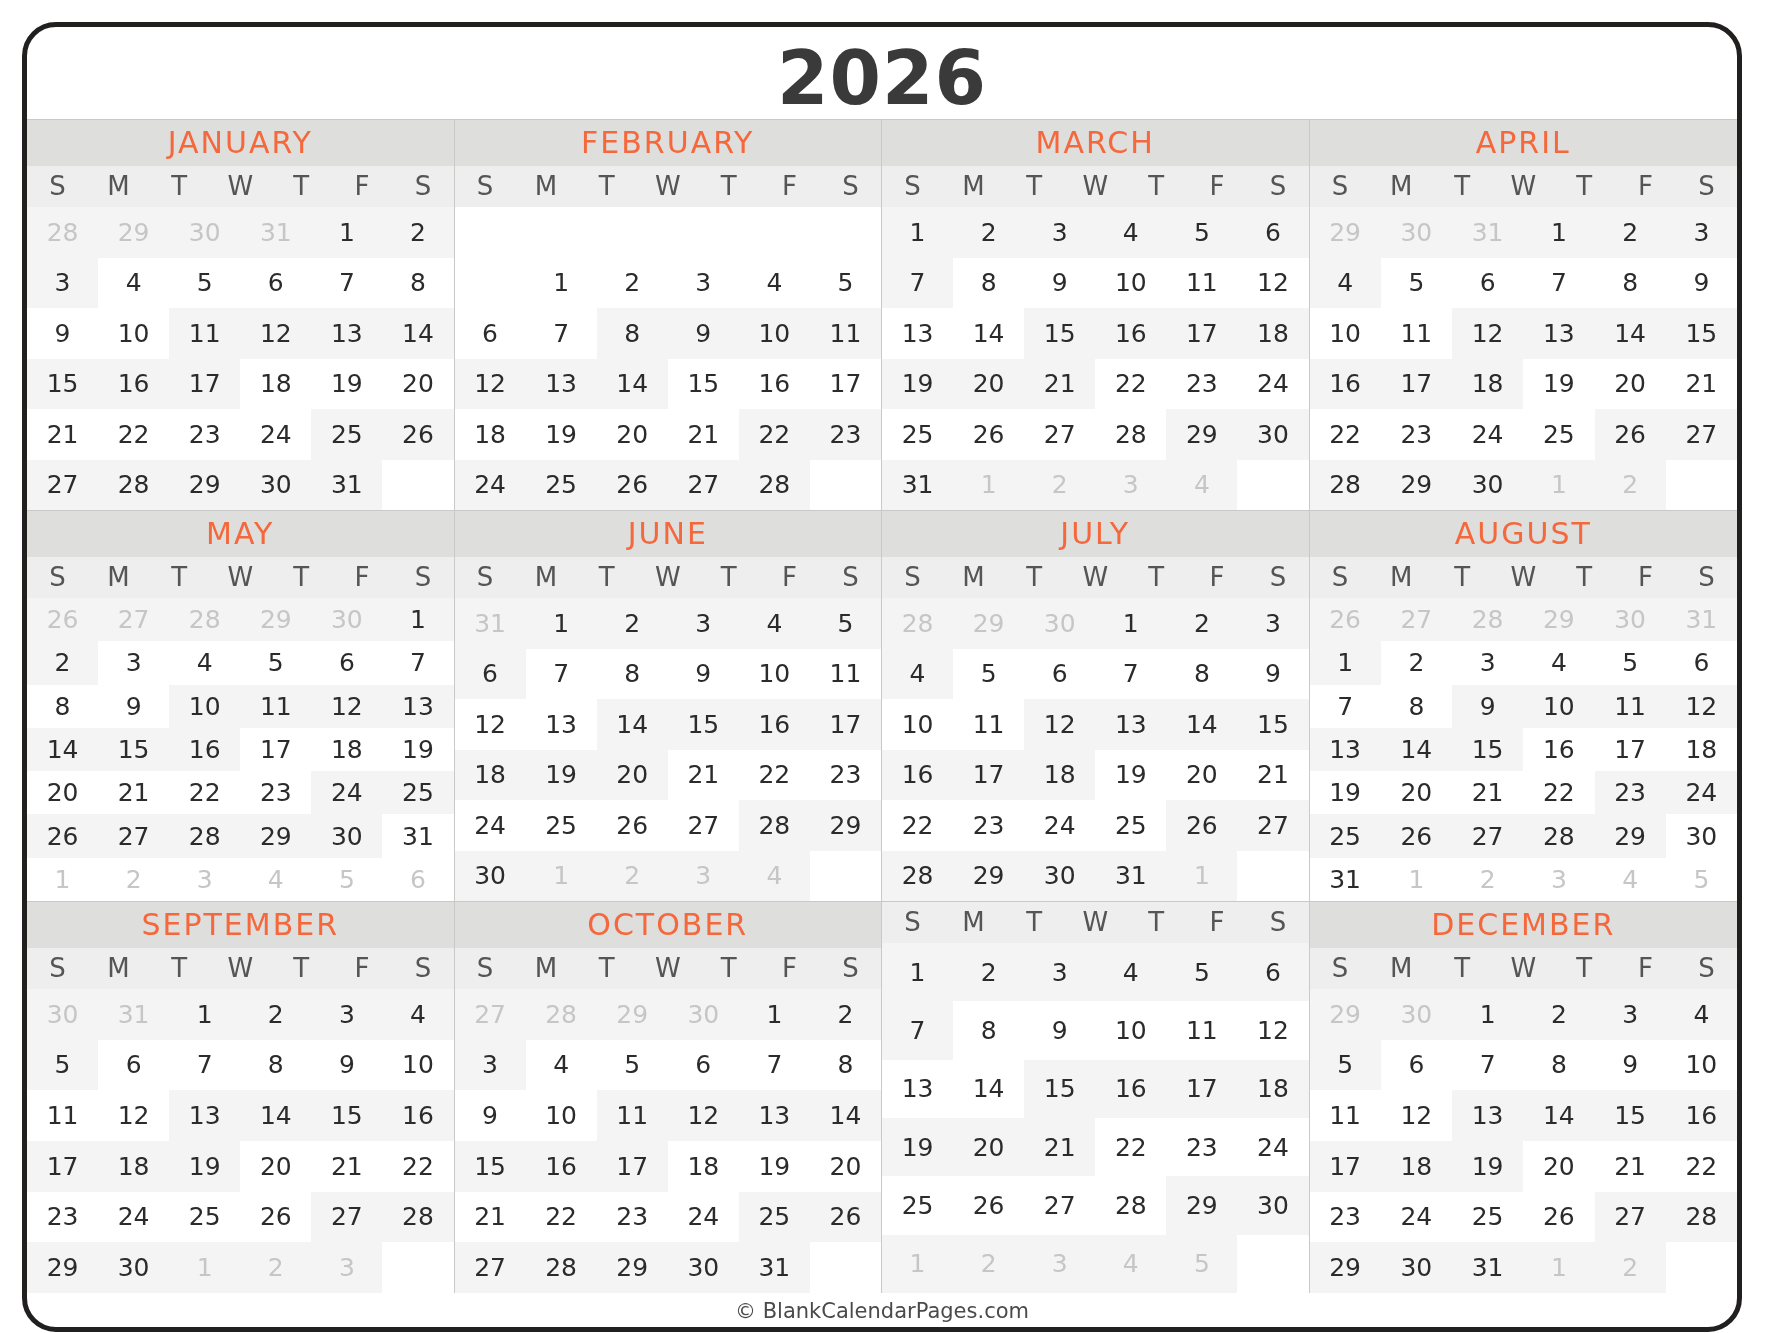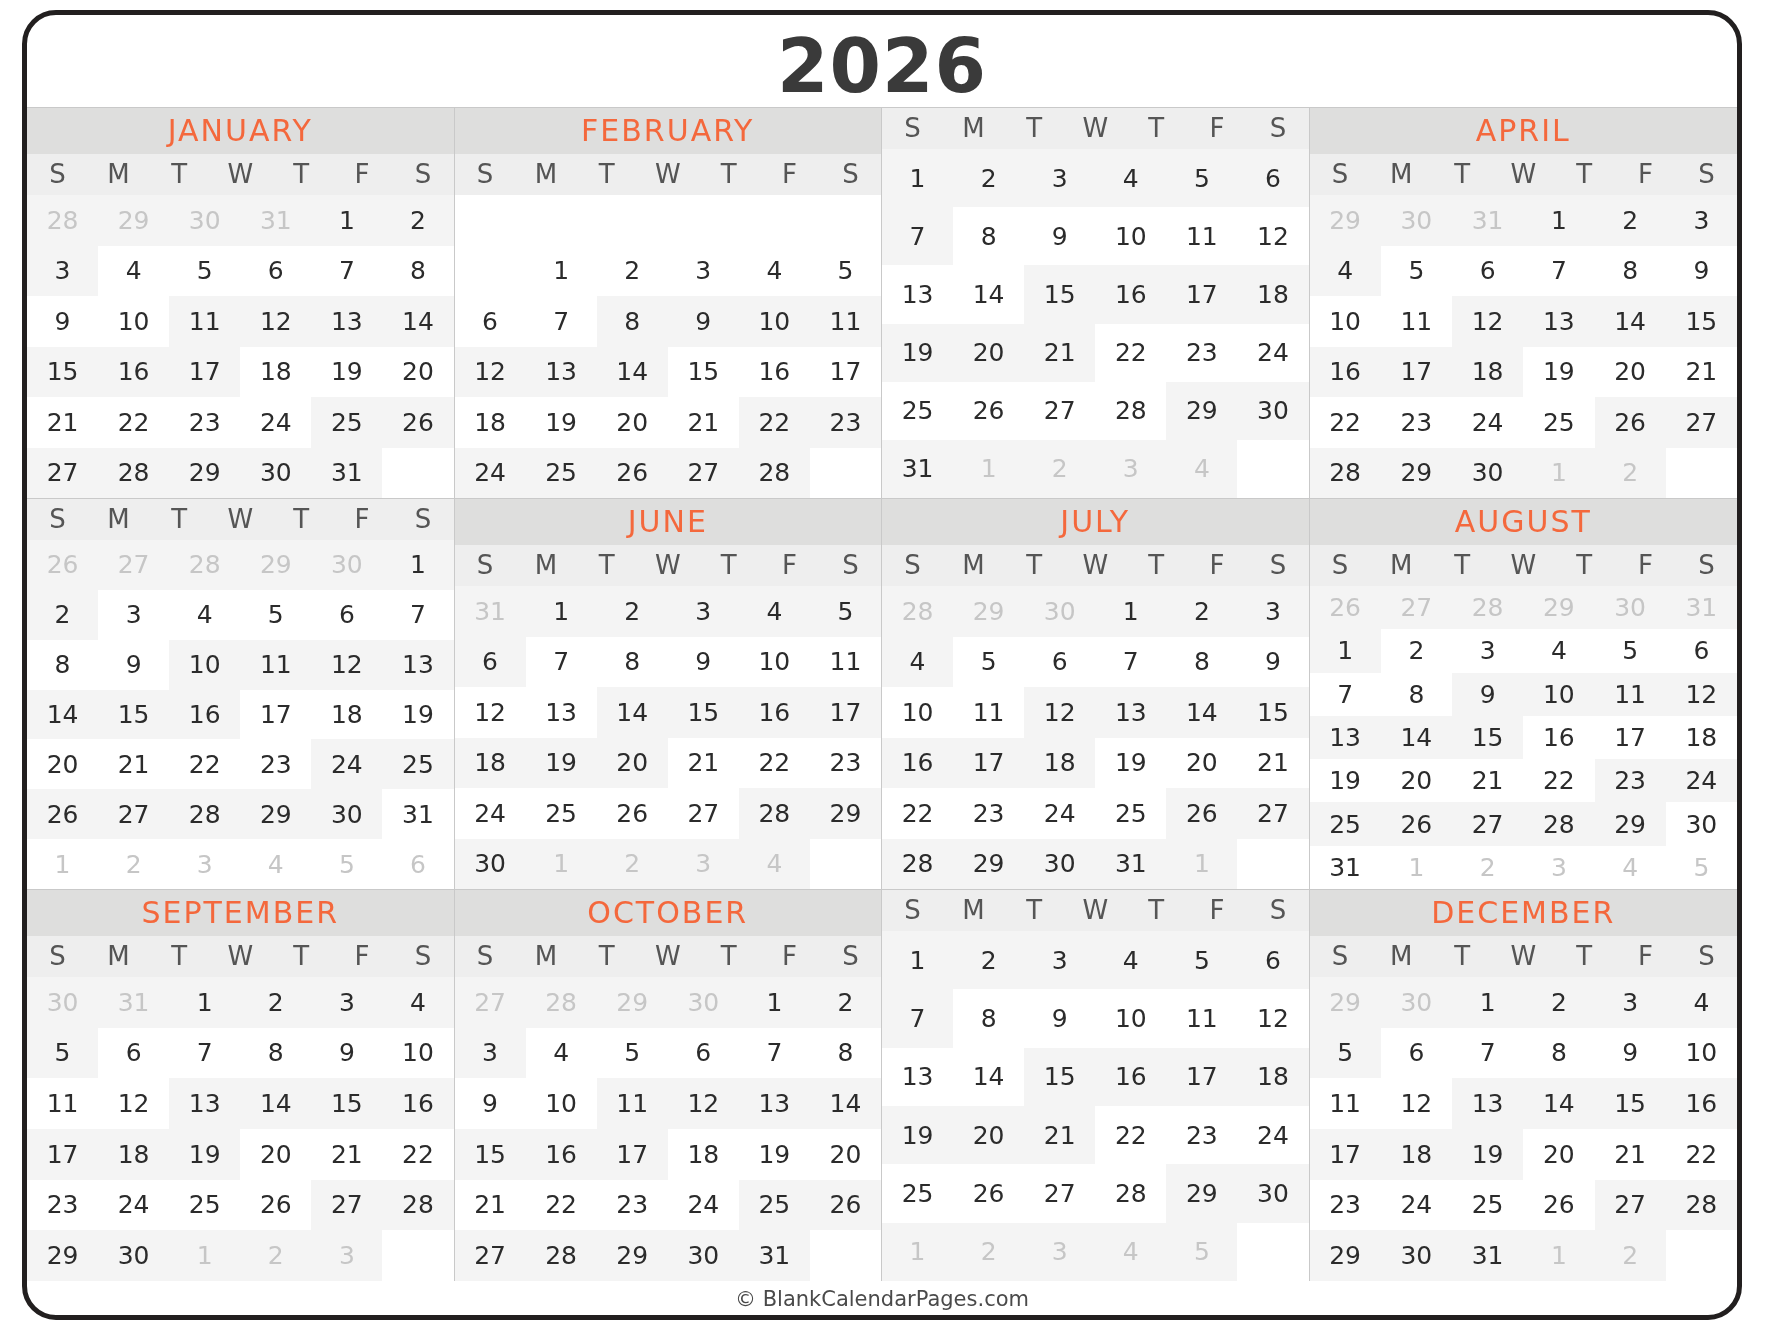--- a/index.html
+++ b/index.html
@@ -12,20 +12,21 @@
     height: 1333px;
     font-family: "DejaVu Sans", sans-serif;
     overflow: hidden;
   }
   .page {
     position: relative;
     width: 1767px;
     height: 1049px;
     box-sizing: border-box;
     padding: 12px 16px 12px 16px;
+    margin-top: 12px;
   }
   .frame {
     position: absolute;
     left: 22px;
     top: 10px;
     width: 1720px;
     height: 1310px;
     border: 5px solid #221f1f;
     border-radius: 34px;
     box-sizing: border-box;
@@ -219,20 +220,21 @@
             <div class="day alt">22</div>
             <div class="day alt">23</div>
             <div class="day alt">24</div>
             <div class="day alt">25</div>
             <div class="day alt">26</div>
             <div class="day alt">27</div>
             <div class="day alt">28</div>
           </div>
         </div>
         <div class="month">
+          <div class="month-name">MARCH</div>
           <div class="dow-row">
             <div class="dow">S</div>
             <div class="dow">M</div>
             <div class="dow">T</div>
             <div class="dow">W</div>
             <div class="dow">T</div>
             <div class="dow">F</div>
             <div class="dow">S</div>
           </div>
           <div class="days">
@@ -316,20 +318,21 @@
             <div class="day alt">26</div>
             <div class="day alt">27</div>
             <div class="day alt">28</div>
             <div class="day alt">29</div>
             <div class="day alt">30</div>
             <div class="day alt muted">1</div>
             <div class="day alt muted">2</div>
           </div>
         </div>
         <div class="month">
+          <div class="month-name">MAY</div>
           <div class="dow-row">
             <div class="dow">S</div>
             <div class="dow">M</div>
             <div class="dow">T</div>
             <div class="dow">W</div>
             <div class="dow">T</div>
             <div class="dow">F</div>
             <div class="dow">S</div>
           </div>
           <div class="days">

